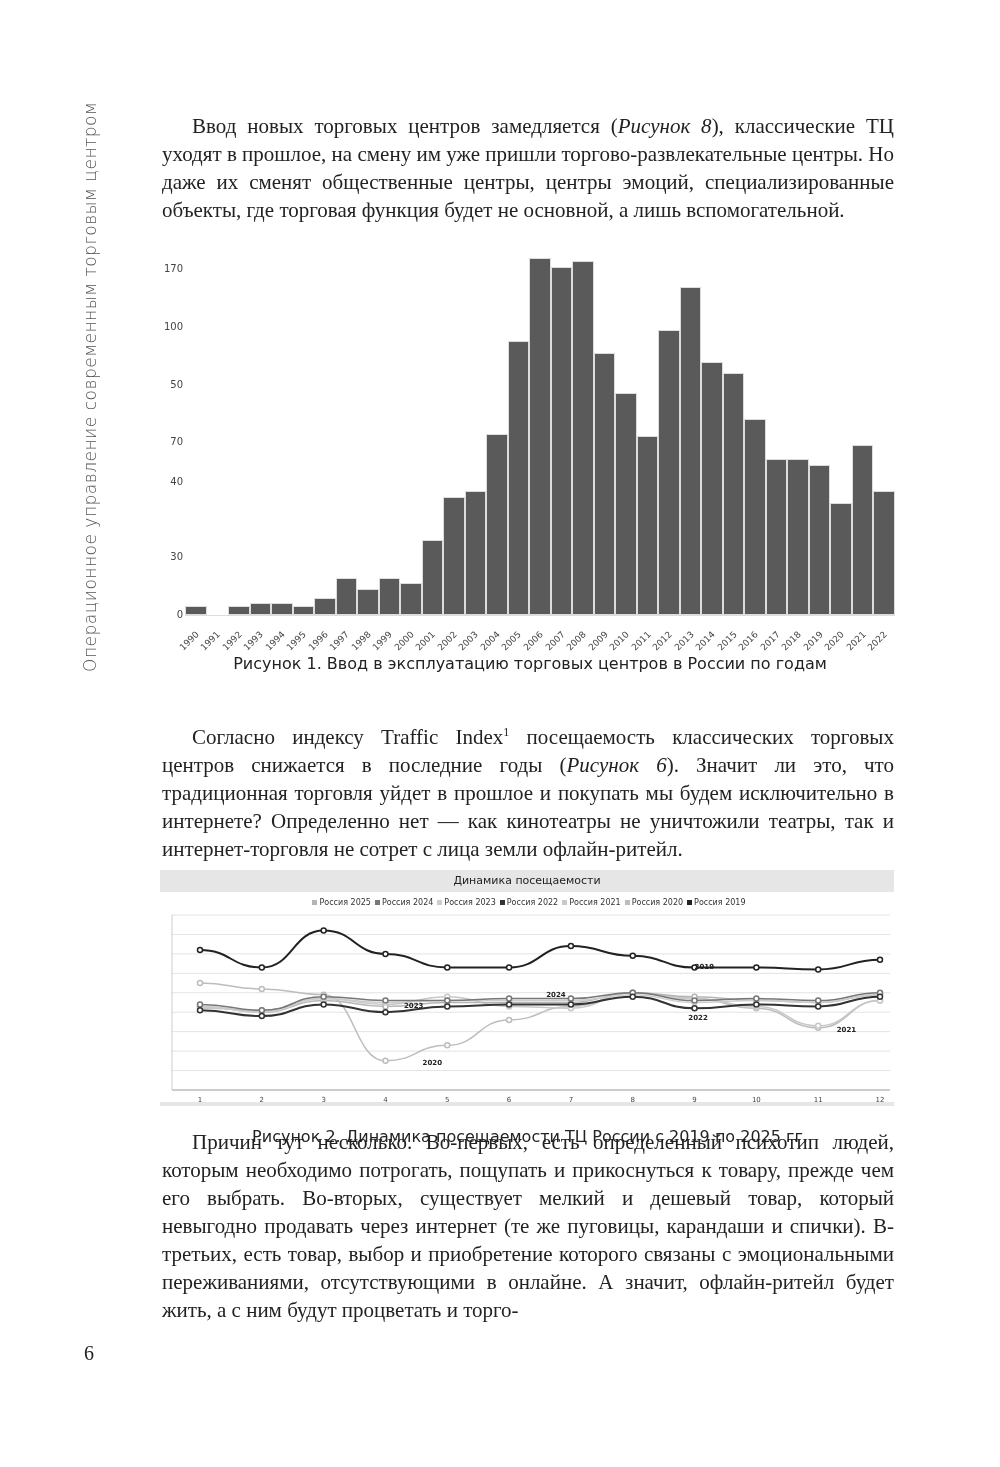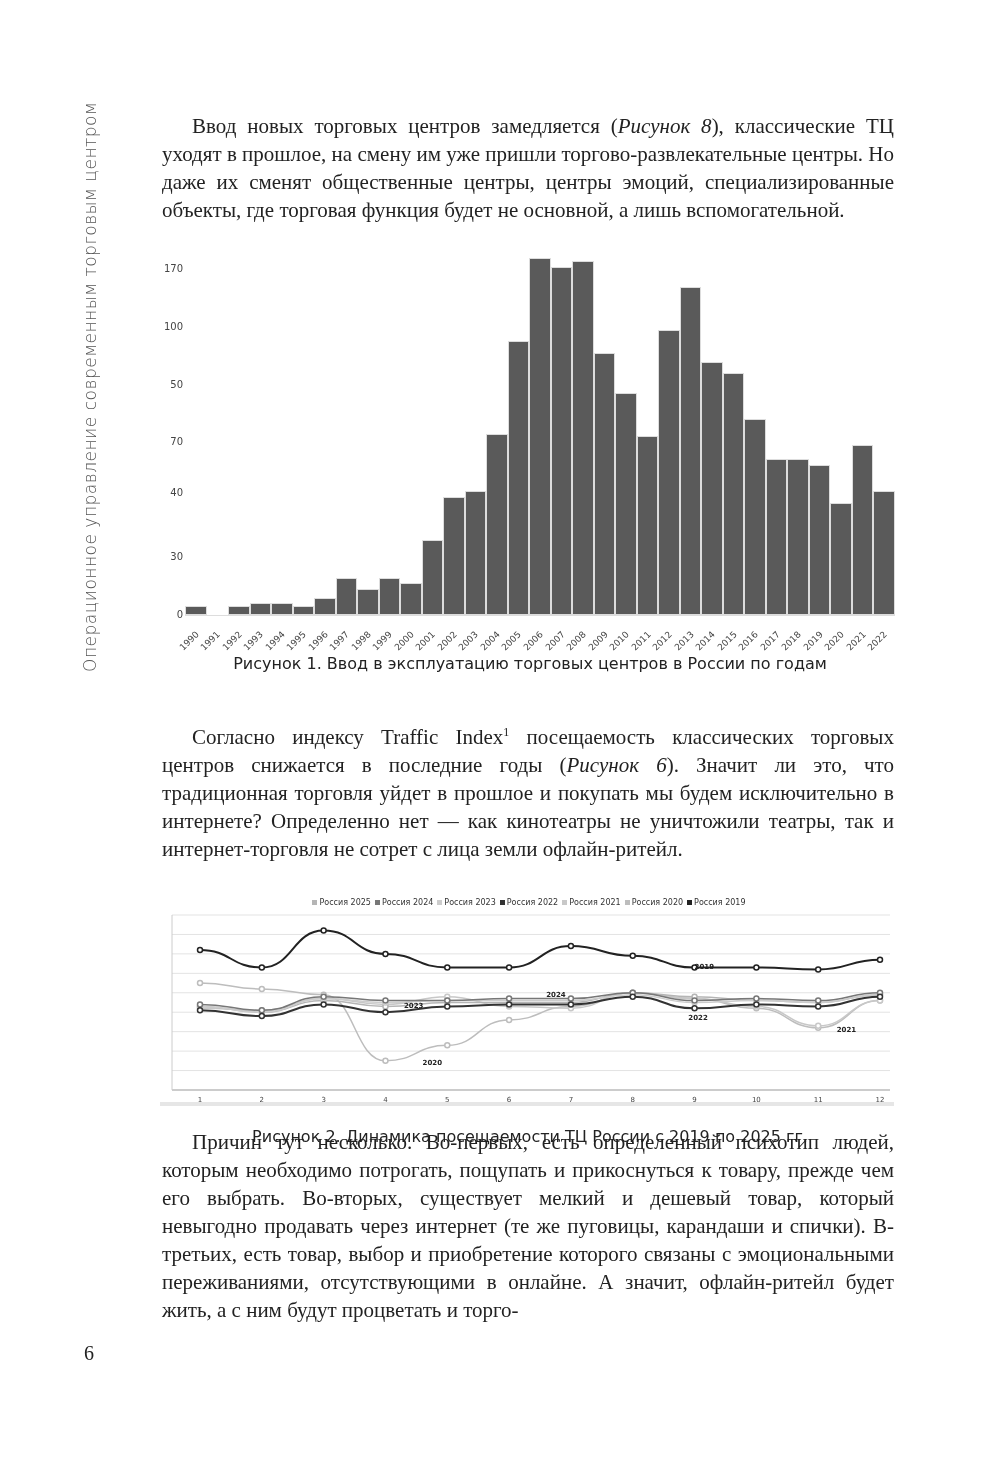--- a/index.html
+++ b/index.html
@@ -36,21 +36,21 @@
 
 <div class="running-head sans">Операционное управление современным торговым центром</div>
 
 <div class="para p1 serif">
     <p id="p1">Ввод новых торговых центров замедляется (<i>Рисунок 8</i>), классические ТЦ уходят в прошлое, на смену им уже пришли торгово-развлекательные центры. Но даже их сменят общественные центры, центры эмоций, специализированные объекты, где торговая функция будет не основной, а лишь вспомогательной.</p>
   </div>
 
 <div class="c1 sans" id="chart1">
     <div class="ytick" style="top: 354px;">0</div>
     <div class="ytick" style="top: 296.4px;">30</div>
-    <div class="ytick" style="top: 232px;">40</div>
+    <div class="ytick" style="top: 221px;">40</div>
     <div class="ytick" style="top: 181.2px;">70</div>
     <div class="ytick" style="top: 123.6px;">50</div>
     <div class="ytick" style="top: 66px;">100</div>
     <div class="ytick" style="top: 8.4px;">170</div>
     <div class="plot">
       <div class="bar" style="left: 0px; width: 21.5152px; height: 8.64px;"></div>
       <div class="bar" style="left: 21.5152px; width: 21.5152px; height: 0px; border: none;"></div>
       <div class="bar" style="left: 43.0303px; width: 21.5152px; height: 8.64px;"></div>
       <div class="bar" style="left: 64.5455px; width: 21.5152px; height: 11.52px;"></div>
       <div class="bar" style="left: 86.0606px; width: 21.5152px; height: 11.52px;"></div>
@@ -117,20 +117,21 @@
     <div class="xtick" style="left: 681.727px; width: 26px;">2021</div>
     <div class="xtick" style="left: 703.242px; width: 26px;">2022</div>
   </div>
 <div class="caption cap1 sans">Рисунок 1. Ввод в эксплуатацию торговых центров в России по годам</div>
 
 <div class="para p2 serif">
     <p id="p2">Согласно индексу Traffic Index<sup style="font-size:12px">1</sup> посещаемость классических торговых центров снижается в последние годы (<i>Рисунок 6</i>). Значит ли это, что традиционная торговля уйдет в прошлое и покупать мы будем исключительно в интернете? Определенно нет — как кинотеатры не уничтожили театры, так и интернет-торговля не сотрет с лица земли офлайн-ритейл.</p>
   </div>
 
 <div class="c2 sans" id="chart2">
+  <div class="title-bar">Динамика посещаемости</div>
   <div class="legend" id="legend2"><span class="sw" style="background: rgb(181, 181, 181);"></span><span>Россия 2025</span><span class="sw" style="background: rgb(119, 119, 119);"></span><span>Россия 2024</span><span class="sw" style="background: rgb(204, 204, 204);"></span><span>Россия 2023</span><span class="sw" style="background: rgb(51, 51, 51);"></span><span>Россия 2022</span><span class="sw" style="background: rgb(200, 200, 200);"></span><span>Россия 2021</span><span class="sw" style="background: rgb(189, 189, 189);"></span><span>Россия 2020</span><span class="sw" style="background: rgb(34, 34, 34);"></span><span>Россия 2019</span></div>
   <div class="bottom-bar"></div>
 <svg width="734" height="192">
       <line x1="12" x2="730" y1="180" y2="180" stroke="#999" stroke-width="1"></line>
       <line x1="12" x2="730" y1="160.55555555555554" y2="160.55555555555554" stroke="#e3e3e3" stroke-width="1"></line>
       <line x1="12" x2="730" y1="141.11111111111111" y2="141.11111111111111" stroke="#e3e3e3" stroke-width="1"></line>
       <line x1="12" x2="730" y1="121.66666666666667" y2="121.66666666666667" stroke="#e3e3e3" stroke-width="1"></line>
       <line x1="12" x2="730" y1="102.22222222222223" y2="102.22222222222223" stroke="#e3e3e3" stroke-width="1"></line>
       <line x1="12" x2="730" y1="82.77777777777779" y2="82.77777777777779" stroke="#e3e3e3" stroke-width="1"></line>
       <line x1="12" x2="730" y1="63.33333333333334" y2="63.33333333333334" stroke="#e3e3e3" stroke-width="1"></line>

